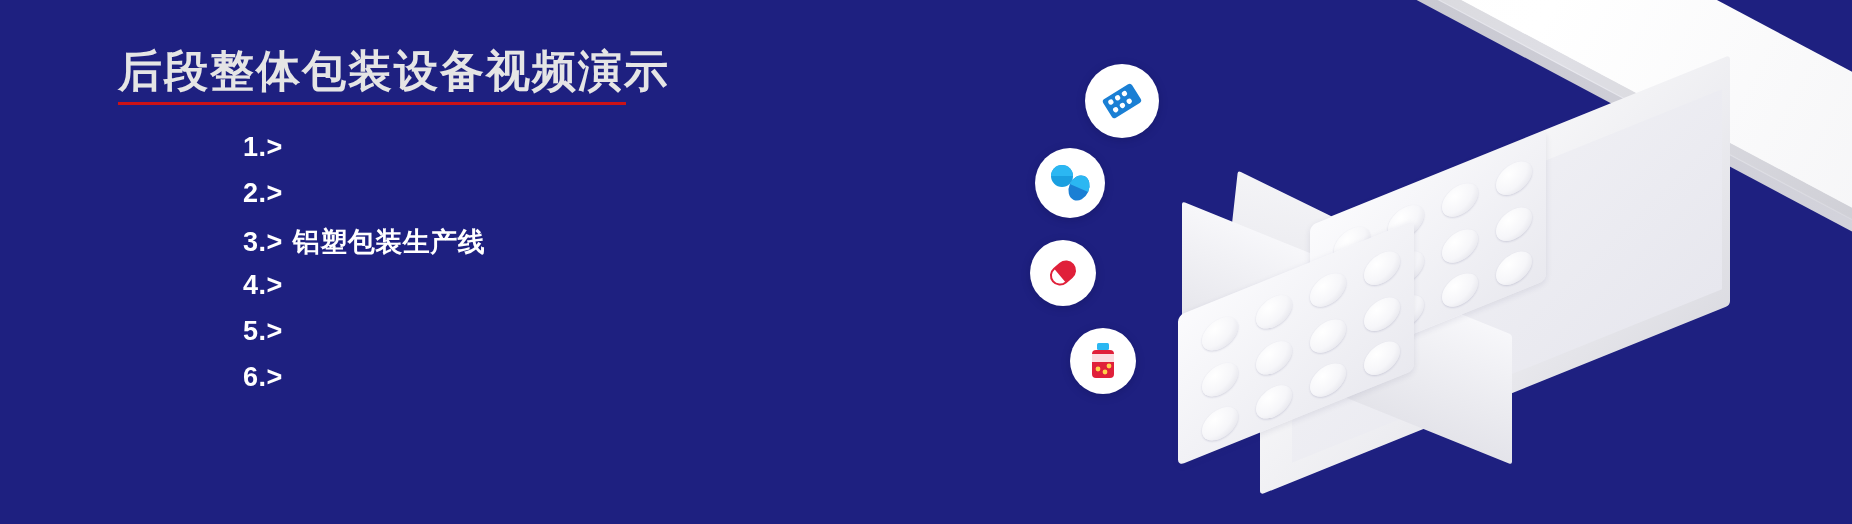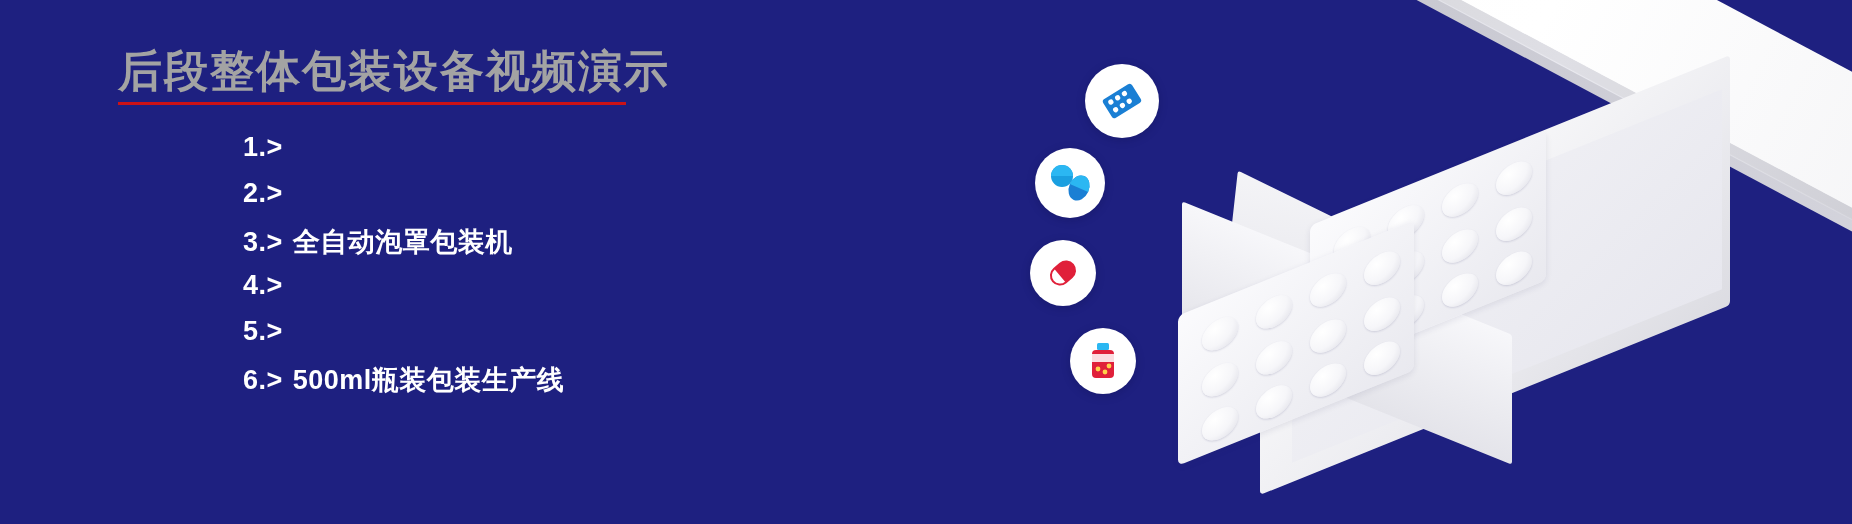--- a/index.html
+++ b/index.html
@@ -84,21 +84,21 @@
   
   .badge{
     position:absolute;border-radius:50%;background:#ffffff;
     box-shadow:0 2px 8px rgba(10,10,60,.25);
   }
 
   
   .headline{
     position:absolute;left:118px;top:42px;
     font-size:44px;font-weight:bold;letter-spacing:2px;
-    color:#a3a3a3;white-space:nowrap;
+    color:#e5e5e5;white-space:nowrap;
   }
   .rule{
     position:absolute;left:118px;top:102px;width:508px;height:3px;
     background:#cc1216;
   }
   .list{position:absolute;left:243px;top:132px;}
   .list-item{
     display:flex;align-items:baseline;
     height:46px;
     color:#ffffff;font-size:27px;font-weight:bold;
@@ -202,27 +202,26 @@
 
   <div class="list">
     <div class="list-item">
       <span class="idx">1.&gt;</span>
     </div>
     <div class="list-item">
       <span class="idx">2.&gt;</span>
     </div>
     <div class="list-item">
       <span class="idx">3.&gt;</span>
-      <span>全自动泡罩包装机</span>
+      <span>铝塑包装生产线</span>
     </div>
     <div class="list-item">
       <span class="idx">4.&gt;</span>
     </div>
     <div class="list-item">
       <span class="idx">5.&gt;</span>
     </div>
     <div class="list-item">
       <span class="idx">6.&gt;</span>
-      <span>500ml瓶装包装生产线</span>
     </div>
   </div>
 
 </div>
 
 </body></html>

